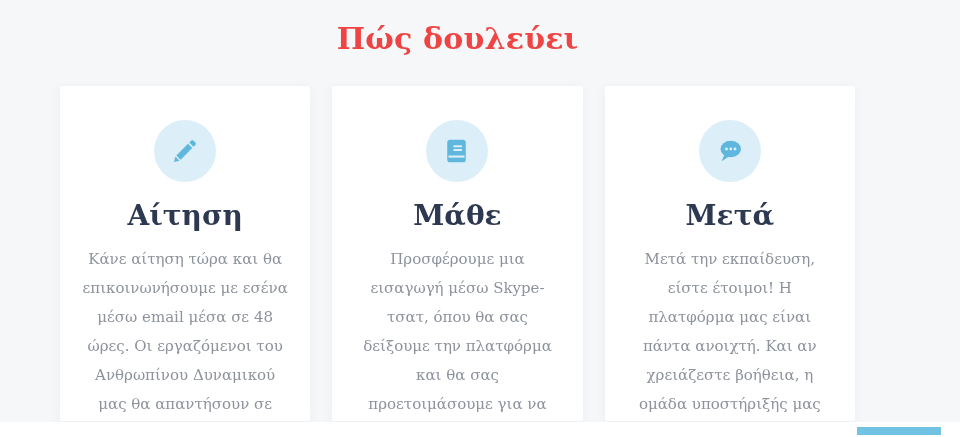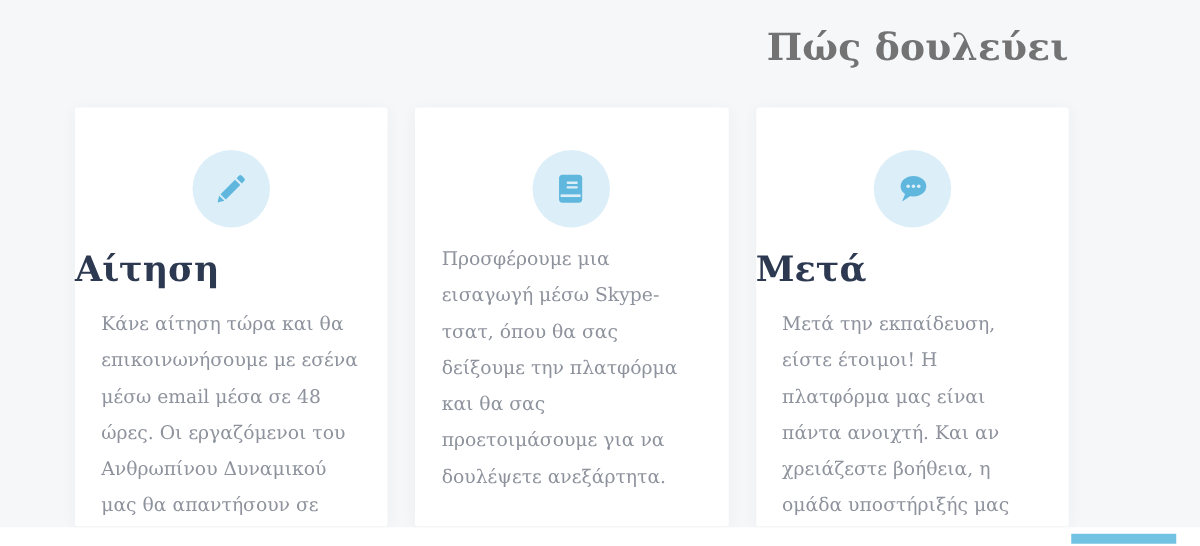--- a/index.html
+++ b/index.html
@@ -14,38 +14,39 @@
     position:absolute; top:0; left:0;
     width:960px; height:422px;
     background:#f6f7f9;
   }
   .container {
     width:795px;
     margin-left:60px;
   }
   .section-title {
     padding-top:19px;
-    text-align:right;
+    text-align:center;
     font-size:30px;
     line-height:40px;
     font-weight:bold;
-    color:#737373;
+    color:#ef4444;
     letter-spacing:0.2px;
   }
   .cards {
     display:flex;
     gap:22px;
     margin-top:27px;
   }
   .card {
     flex:1 1 0;
     height:335px;
     background:#ffffff;
     border-radius:2px;
     box-shadow:0 2px 12px rgba(45,57,80,0.05);
+    text-align:center;
   }
   .icon-circle {
     width:62px; height:62px;
     margin:34px auto 0;
     border-radius:50%;
     background:#dceef8;
     display:flex;
     align-items:center;
     justify-content:center;
   }
@@ -106,20 +107,21 @@
 
       <div class="card">
         <div class="icon-circle">
           <svg viewBox="0 0 24 24">
             <path fill="#5fb7de" d="M6.5 3 h10.2 a2.3 2.3 0 0 1 2.3 2.3 v13.4 a2.3 2.3 0 0 1 -2.3 2.3 H6.5 a2.3 2.3 0 0 1 -2.3 -2.3 V5.3 A2.3 2.3 0 0 1 6.5 3 Z"></path>
             <rect x="9" y="7.4" width="7.2" height="1.5" rx="0.7" fill="#dceef8"></rect>
             <rect x="9" y="10.4" width="7.2" height="1.5" rx="0.7" fill="#dceef8"></rect>
             <rect x="5.2" y="15.6" width="12.8" height="1.7" fill="#dceef8"></rect>
           </svg>
         </div>
+        <h3 class="card-title">Μάθε</h3>
         <p class="card-body">Προσφέρουμε μια εισαγωγή μέσω Skype-τσατ, όπου θα σας δείξουμε την πλατφόρμα και θα σας προετοιμάσουμε για να δουλέψετε ανεξάρτητα.</p>
       </div>
 
       <div class="card">
         <div class="icon-circle">
           <svg viewBox="0 0 24 24">
             <g fill="#5fb7de">
               <ellipse cx="12.6" cy="10.4" rx="8.2" ry="6.6"></ellipse>
               <path d="M7.6 14.5 L5.3 20.2 L11.4 16.2 Z"></path>
             </g>

